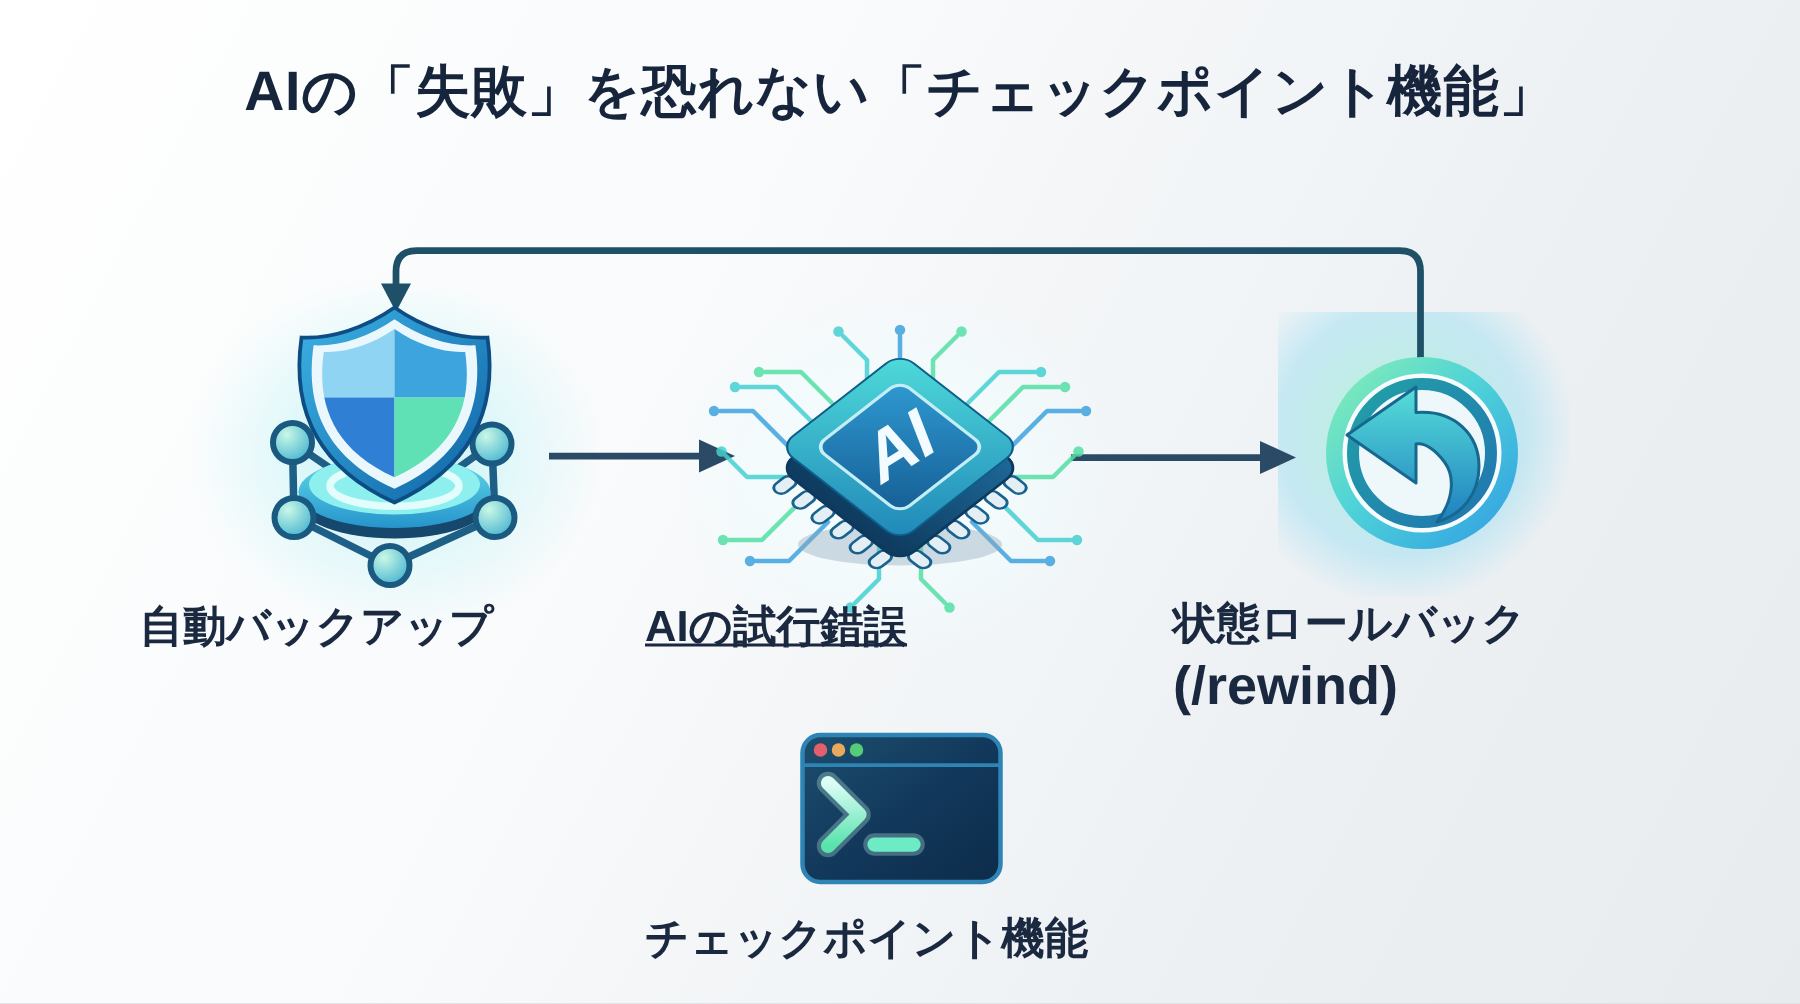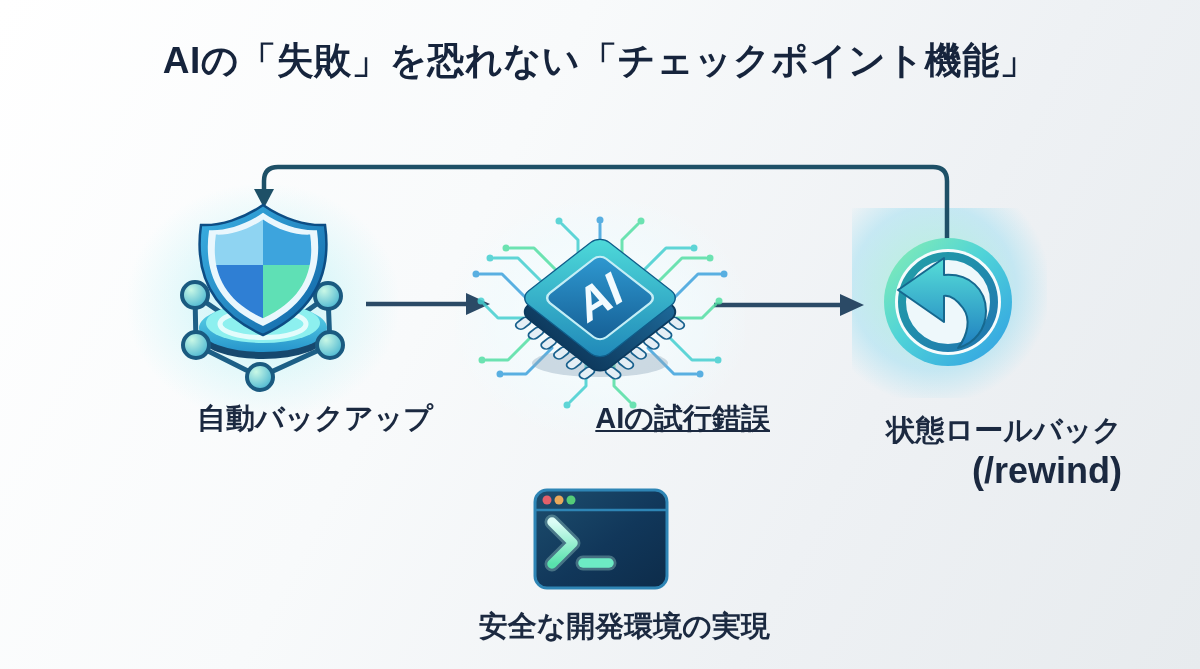--- a/index.html
+++ b/index.html
@@ -29,28 +29,28 @@
     background:radial-gradient(circle at 42% 42%,rgba(150,242,195,.6) 0%,rgba(120,214,240,.35) 52%,rgba(130,220,240,0) 74%);}
   .layer{position:absolute;left:0;top:0;}
   .icon{position:absolute;}
   .icon-shield{left:148px;top:193px;}
   .icon-chip{left:460px;top:195px;}
   .icon-rewind{left:858px;top:212px;}
   .icon-terminal{left:525px;top:483px;}
   .step-label{
     position:absolute;
     width:340px;
-    text-align:right;
+    text-align:left;
     font-size:29px;font-weight:700;
     color:#1b2940;
     line-height:1.24;
   }
   .lbl-backup{left:93px;top:401px;}
   .lbl-trial{left:430px;top:401px;text-decoration:underline;}
-  .lbl-rollback{left:782px;top:399px;margin-top:14px;}
+  .lbl-rollback{left:782px;top:399px;}
   .lbl-outcome{left:430px;top:609px;}
   .sub{display:block;font-size:36px;}
 </style>
 </head>
 <body>
 
 <div class="canvas">
 
   <div class="title">AIの「失敗」を恐れない「チェックポイント機能」</div>
 
@@ -255,15 +255,15 @@
       <line x1="58" y1="80" x2="84" y2="80" stroke="#6debc4" stroke-width="9.5" stroke-linecap="round"></line>
     </g>
   </svg>
 
   <div class="step-label lbl-backup">自動バックアップ</div>
   <div class="step-label lbl-trial">AIの試行錯誤</div>
   <div class="step-label lbl-rollback">
     <span>状態ロールバック</span>
     <span class="sub">(/rewind)</span>
   </div>
-  <div class="step-label lbl-outcome">安全な開発環境の実現</div>
+  <div class="step-label lbl-outcome">チェックポイント機能</div>
 
 </div>
 
 </body></html>

